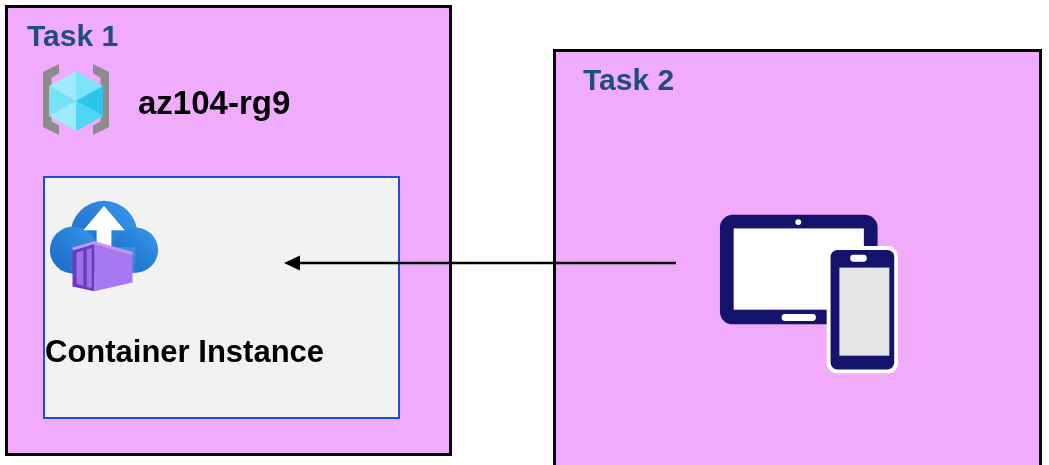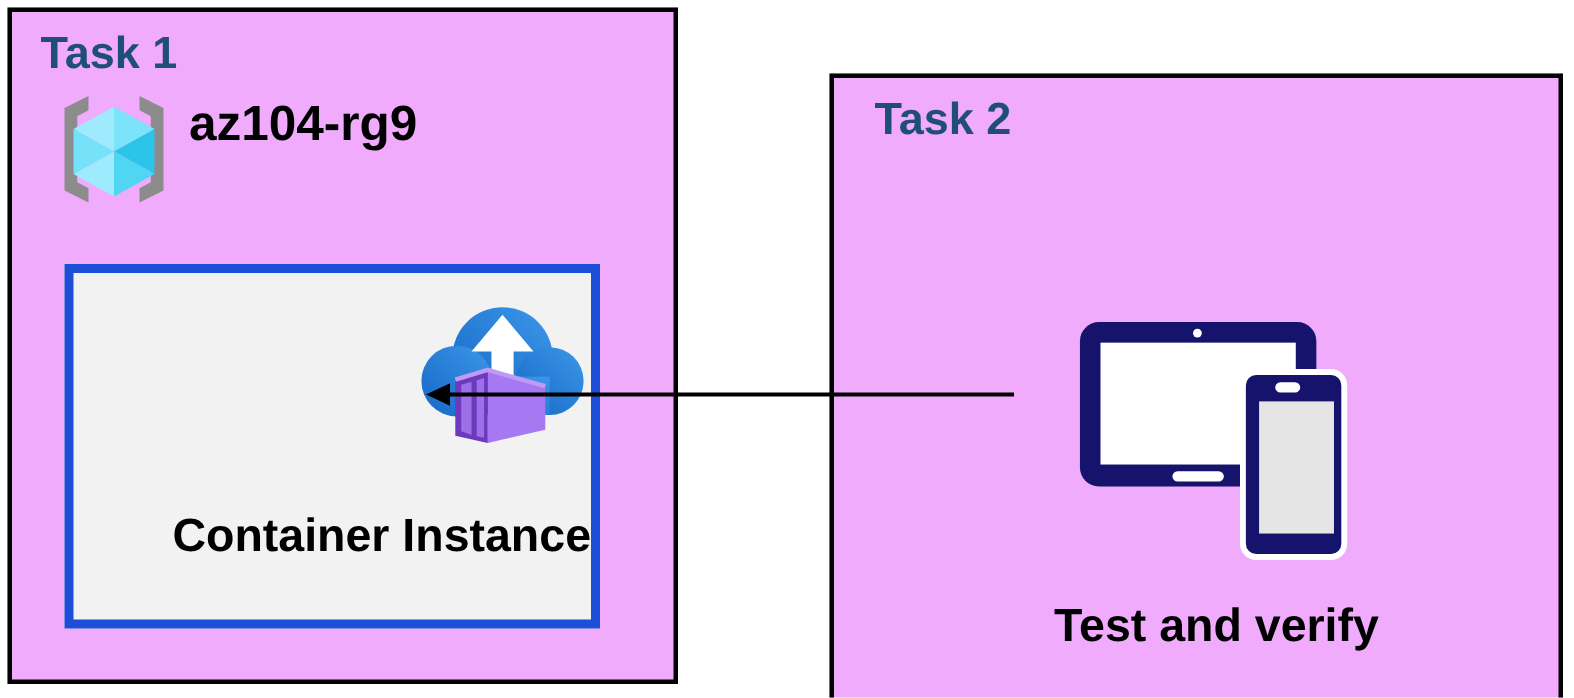--- a/index.html
+++ b/index.html
@@ -13,27 +13,27 @@
     border:3px solid #000000;box-sizing:border-box;
   }
   #task1-box{left:5px;width:447px;}
   #task2-box{left:553px;width:489px;margin-top:44px;}
   .task-title{
     position:absolute;top:11px;left:19px;
     font-size:30px;font-weight:bold;color:#1F4E79;letter-spacing:0px;
   }
   #task2-box .task-title{left:27px;}
   .rg-row{
-    position:absolute;left:26px;top:55px;display:flex;gap:8px;
+    position:absolute;left:26px;top:55px;display:flex;align-items:center;gap:20px;
   }
   .rg-name{font-size:33px;font-weight:bold;color:#000000;}
   .inner-box{
     position:absolute;left:35px;top:168px;width:357px;height:243px;
-    background:#F2F2F2;border:6px solid #1d4ed8;box-sizing:border-box;
-    display:flex;flex-direction:column;align-items:flex-end;
+    background:#F2F2F2;border:2px solid #1d4ed8;box-sizing:border-box;
+    display:flex;flex-direction:column;align-items:flex-start;
   }
   .inner-box .ci-icon{margin-top:10px;}
   .inner-label{
     margin-top:14px;font-size:31px;font-weight:bold;color:#000000;white-space:nowrap;
   }
   .devices-wrap{
     position:absolute;left:130px;top:160px;width:250px;
     display:flex;flex-direction:column;align-items:center;
   }
   .devices-label{
@@ -103,20 +103,19 @@
         <rect x="2" y="2" width="161" height="112" rx="13" fill="#15136B"></rect>
         <rect x="16" y="16" width="133" height="83" fill="#ffffff"></rect>
         <circle cx="82" cy="9.5" r="3" fill="#ffffff"></circle>
         <rect x="65" y="103.5" width="35" height="7" rx="3.5" fill="#ffffff"></rect>
 
         <rect x="113" y="36" width="69" height="126" rx="9" fill="#15136B" stroke="#ffffff" stroke-width="4"></rect>
         <rect x="124" y="56" width="51" height="90" fill="#E5E5E5"></rect>
         <rect x="135" y="43" width="17" height="7" rx="3.5" fill="#ffffff"></rect>
       </svg>
     </span>
-    <div class="devices-label">Test and verify</div>
   </div>
 </div>
 
 <svg id="flow-arrow" width="400" height="26" viewBox="0 0 400 26">
   <line x1="396" y1="13" x2="16" y2="13" stroke="#000000" stroke-width="2.6"></line>
   <polygon points="4,13 20,5.5 20,20.5" fill="#000000"></polygon>
 </svg>
 
 </body></html>

